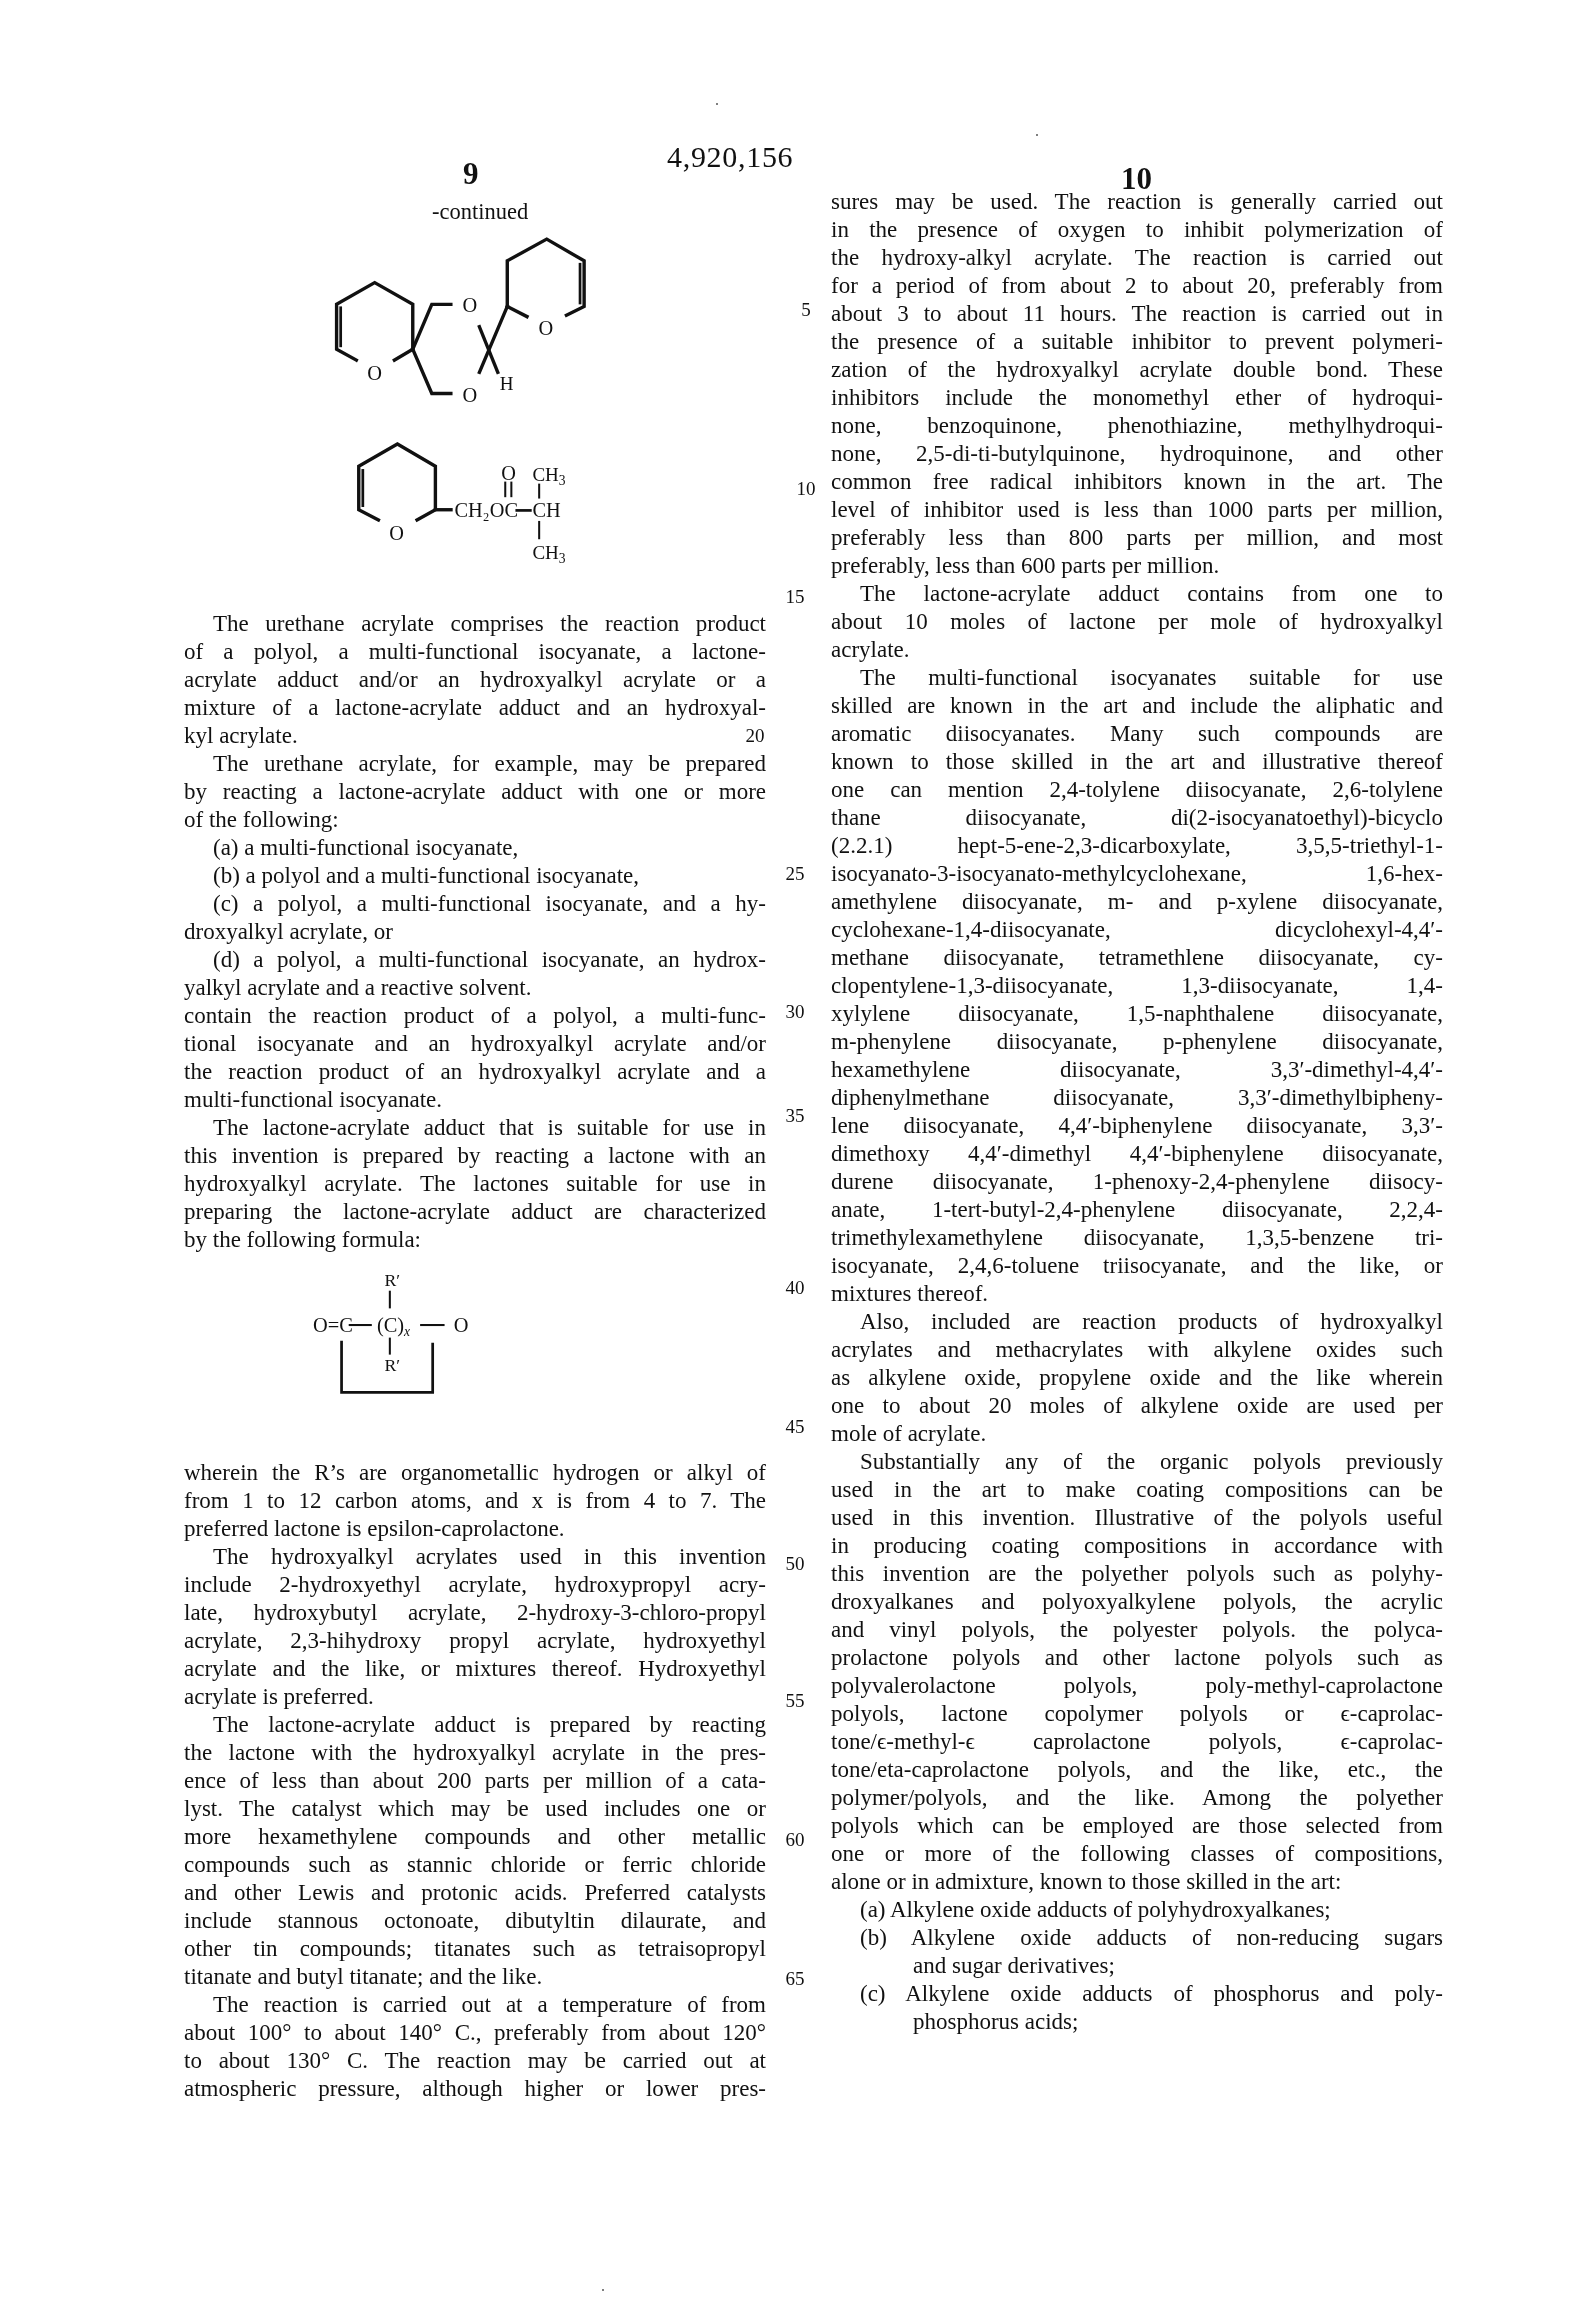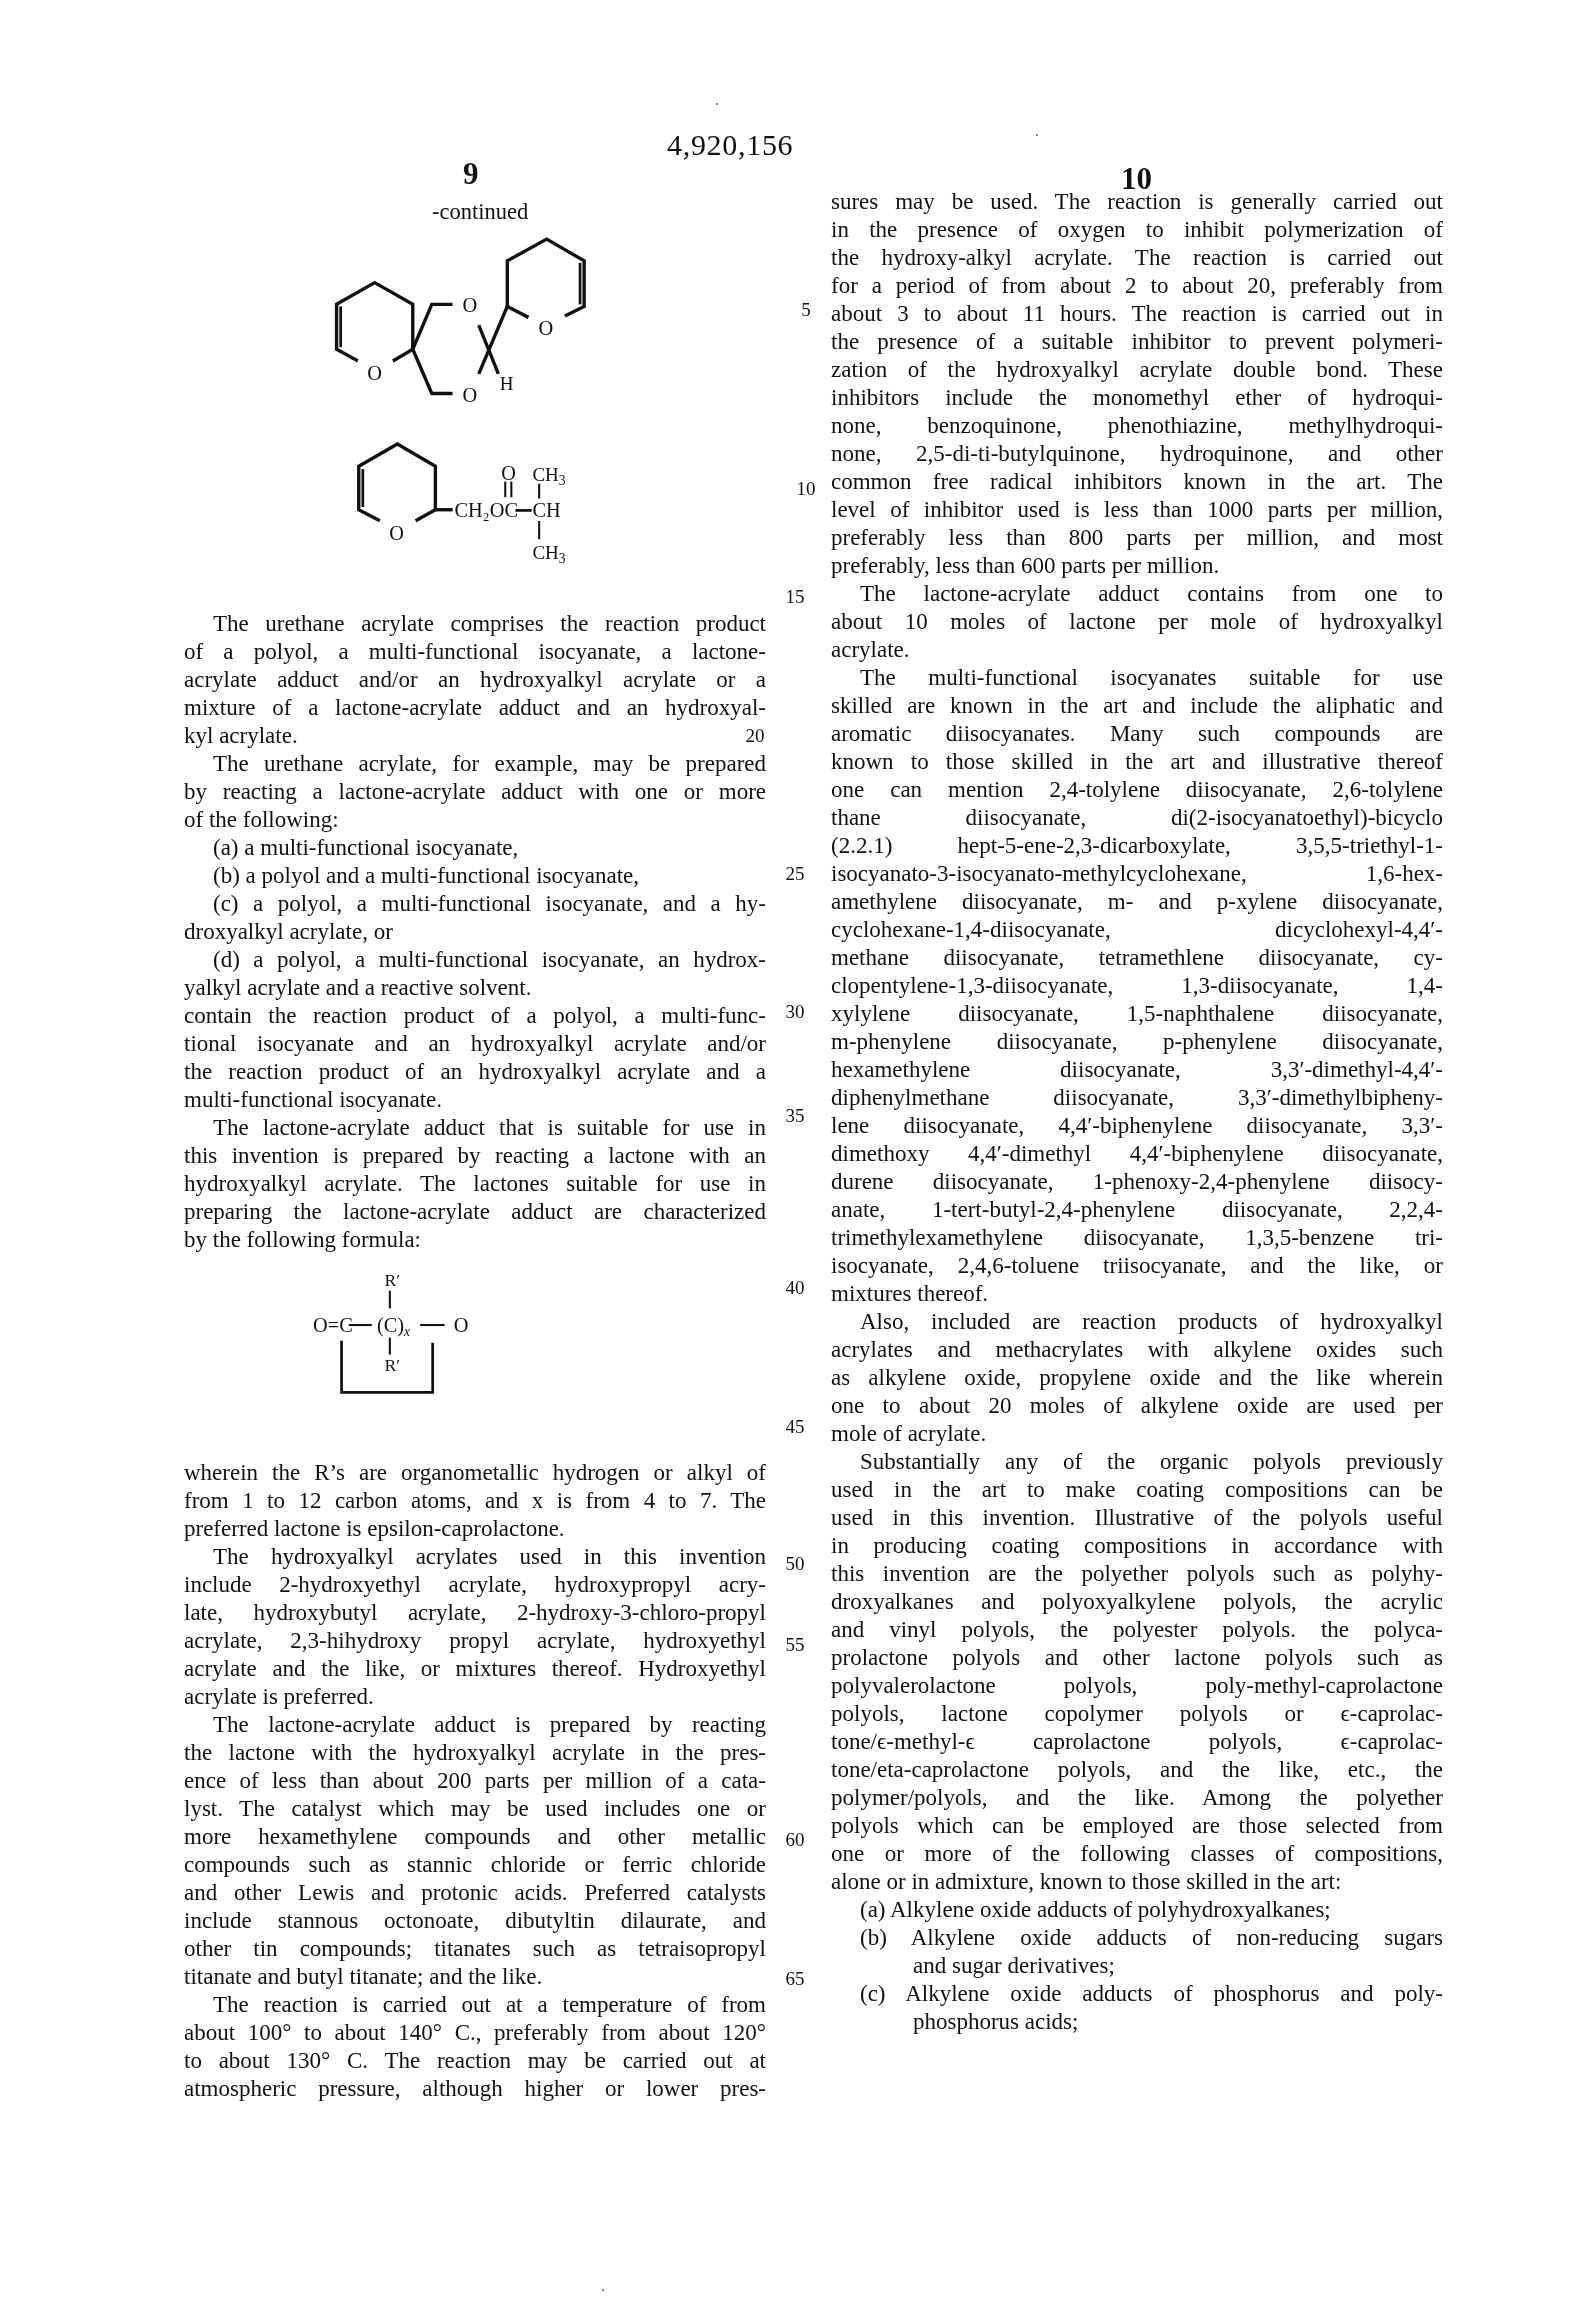--- a/index.html
+++ b/index.html
@@ -1,19 +1,19 @@
 <!DOCTYPE html>
 <html style="font-size:11px"><head>
 <meta charset="utf-8">
 <style>
   html, body { margin: 0; padding: 0; background: #ffffff; }
   body { width: 1578px; height: 2319px; position: relative; overflow: hidden;
          font-family: "Liberation Serif", "DejaVu Serif", serif; color: #111; }
   .abs { position: absolute; }
-  .hdr-num { font-size: 30px; letter-spacing: 0.7px; }
+  .hdr-num { font-size: 30px; letter-spacing: 0.7px; margin-top: 12px; }
   .col-num { font-size: 31px; font-weight: bold; }
   .continued { font-size: 22.5px; }
   .col { position: absolute; font-size: 23px; line-height: 28px; }
   .col .ln { display: block; white-space: nowrap; text-align: justify; text-align-last: justify; height: 28px; overflow: visible; }
   .col .ln.last { text-align-last: left; }
   .col .ln.ind { text-indent: 29px; }
   .col .ln.sub { padding-left: 29px; }
   .col .ln.sub2 { padding-left: 82px; }
   .lineno { position: absolute; font-size: 19px; width: 34px; text-align: center; }
   svg text { font-family: "Liberation Serif", "DejaVu Serif", serif; fill: #111; }
@@ -203,20 +203,20 @@
 <div class="lineno" style="left:789px; top:299px;">5</div>
 <div class="lineno" style="left:789px; top:478px;">10</div>
 <div class="lineno" style="left:778px; top:586px;">15</div>
 <div class="lineno" style="left:738px; top:725px;">20</div>
 <div class="lineno" style="left:778px; top:863px;">25</div>
 <div class="lineno" style="left:778px; top:1001px;">30</div>
 <div class="lineno" style="left:778px; top:1105px;">35</div>
 <div class="lineno" style="left:778px; top:1277px;">40</div>
 <div class="lineno" style="left:778px; top:1416px;">45</div>
 <div class="lineno" style="left:778px; top:1553px;">50</div>
-<div class="lineno" style="left:778px; top:1634px;">55</div>
+<div class="lineno" style="left:778px; top:1690px;">55</div>
 <div class="lineno" style="left:778px; top:1829px;">60</div>
 <div class="lineno" style="left:778px; top:1968px;">65</div>
 
 <div class="speck" style="left:716px; top:103px;"></div>
 <div class="speck" style="left:1036px; top:134px;"></div>
 <div class="speck" style="left:602px; top:2289px;"></div>
 
 
 </body></html>

